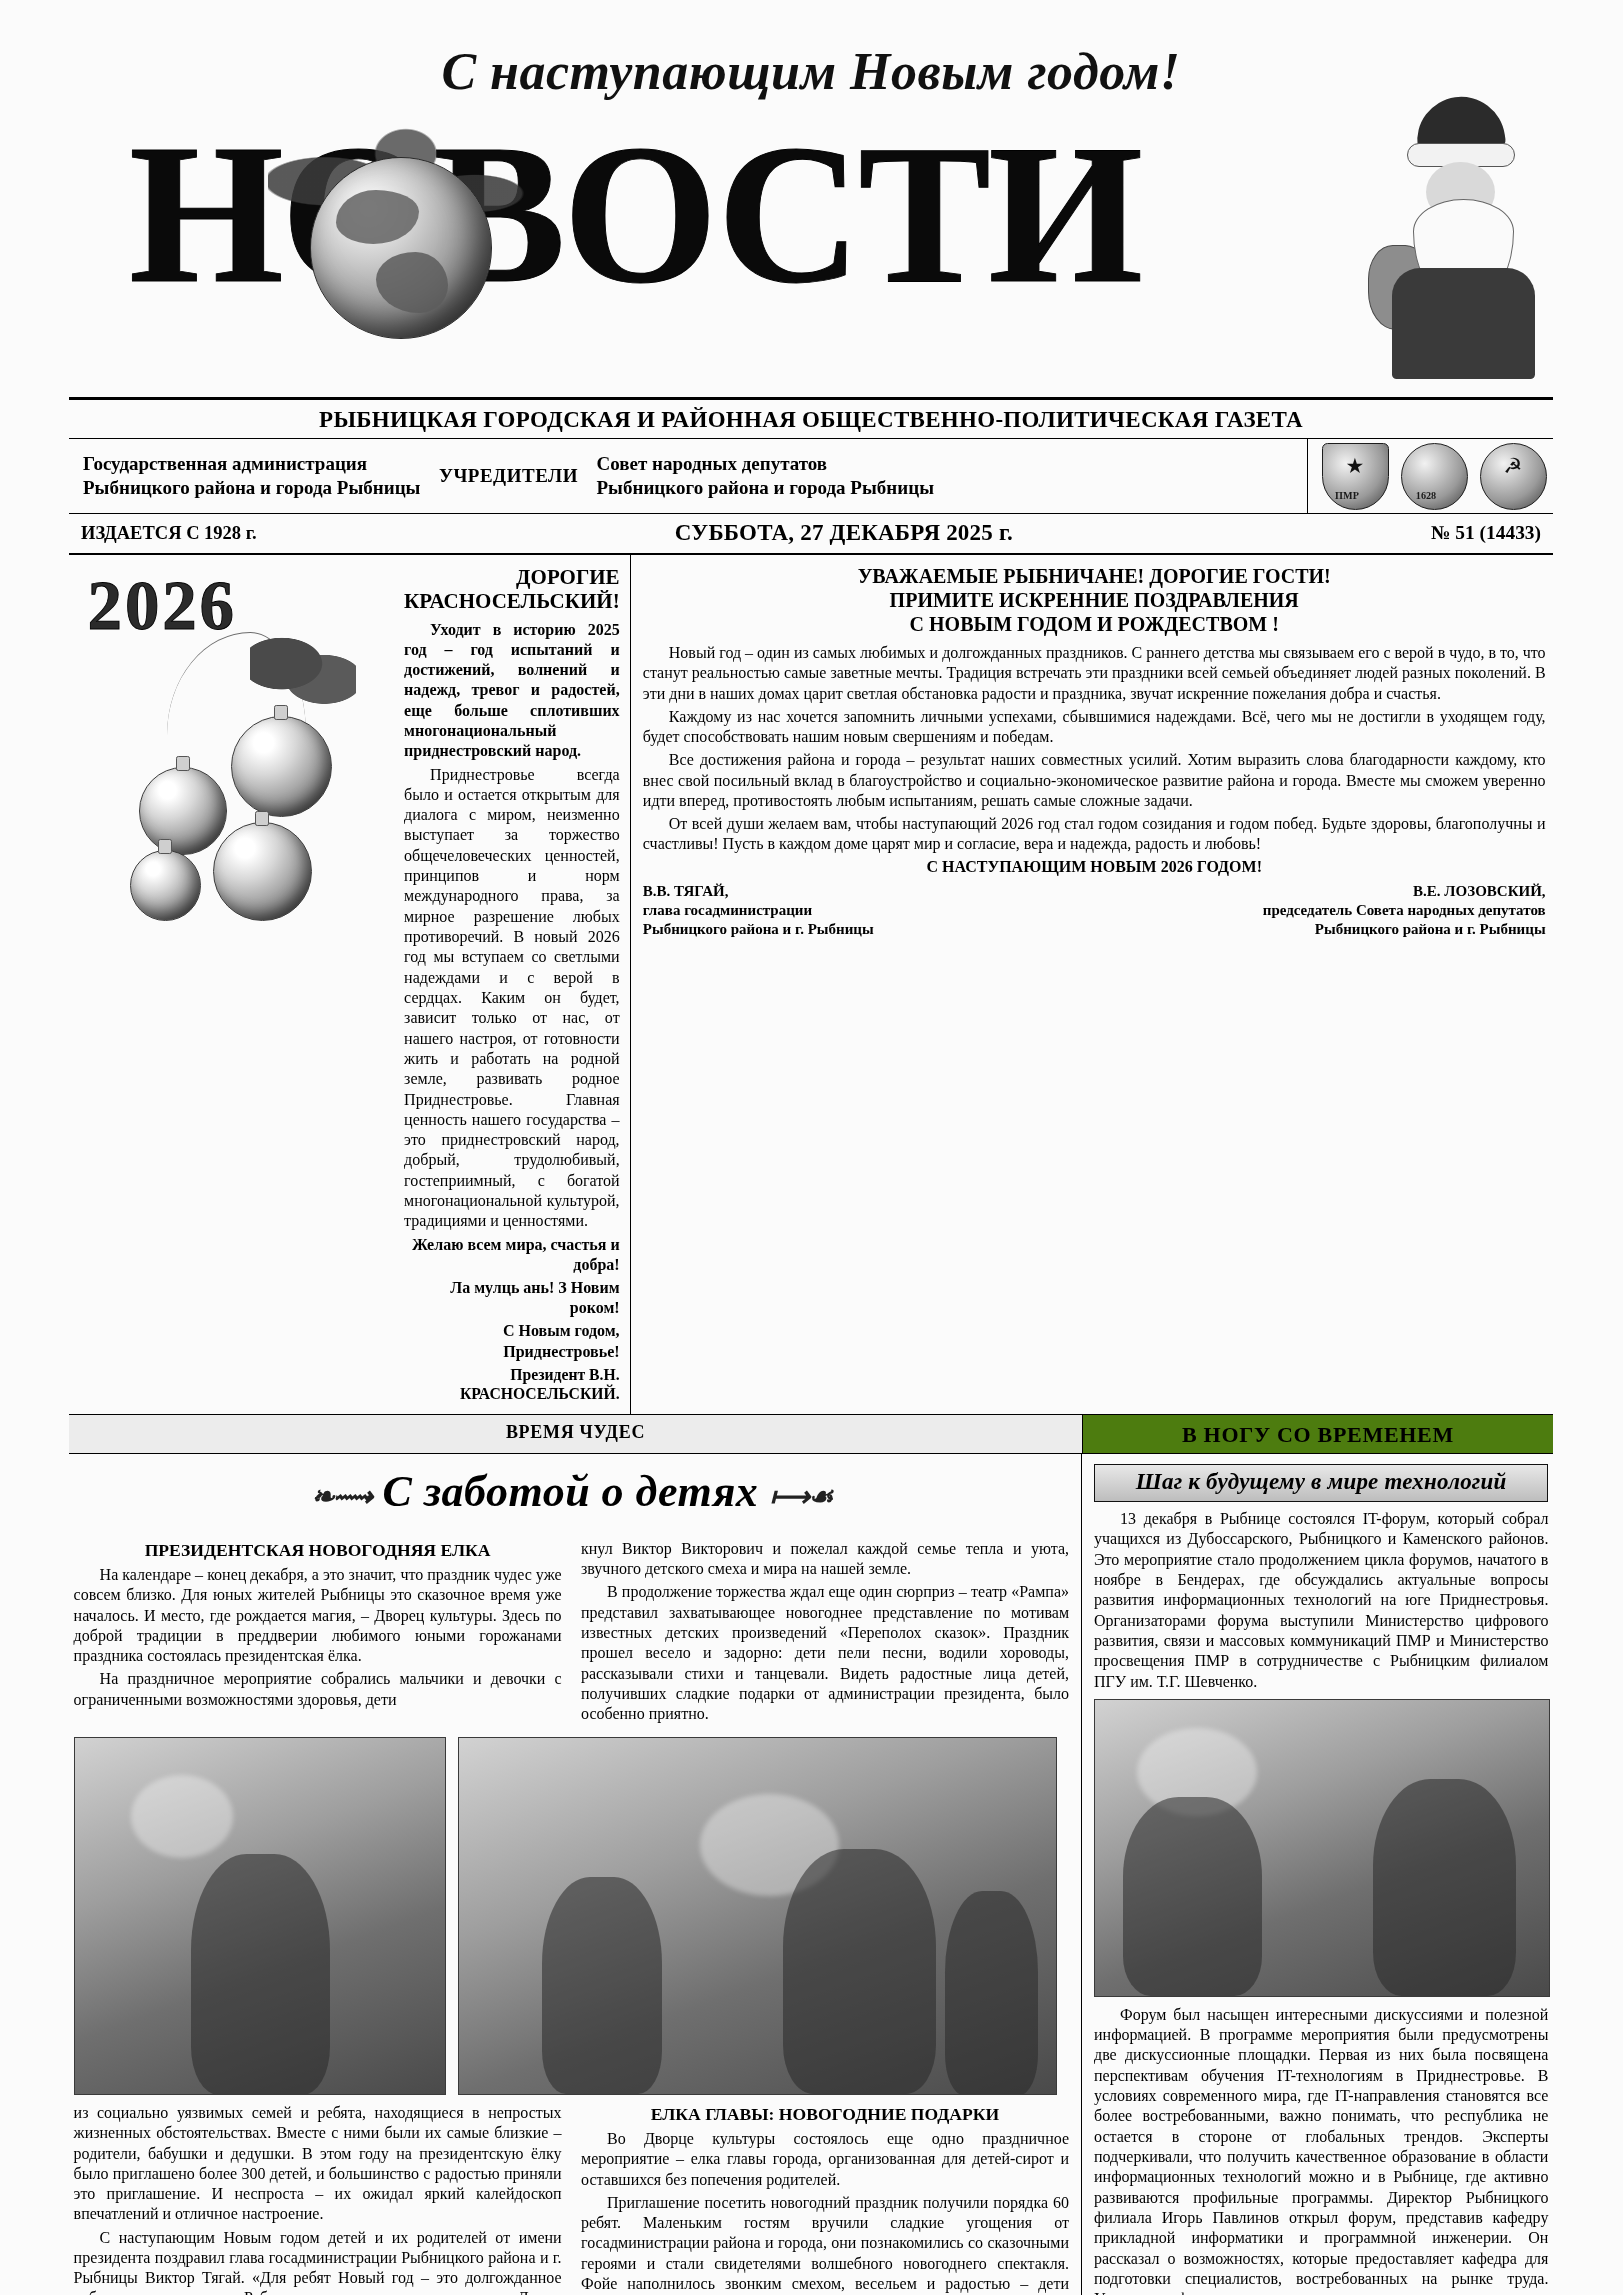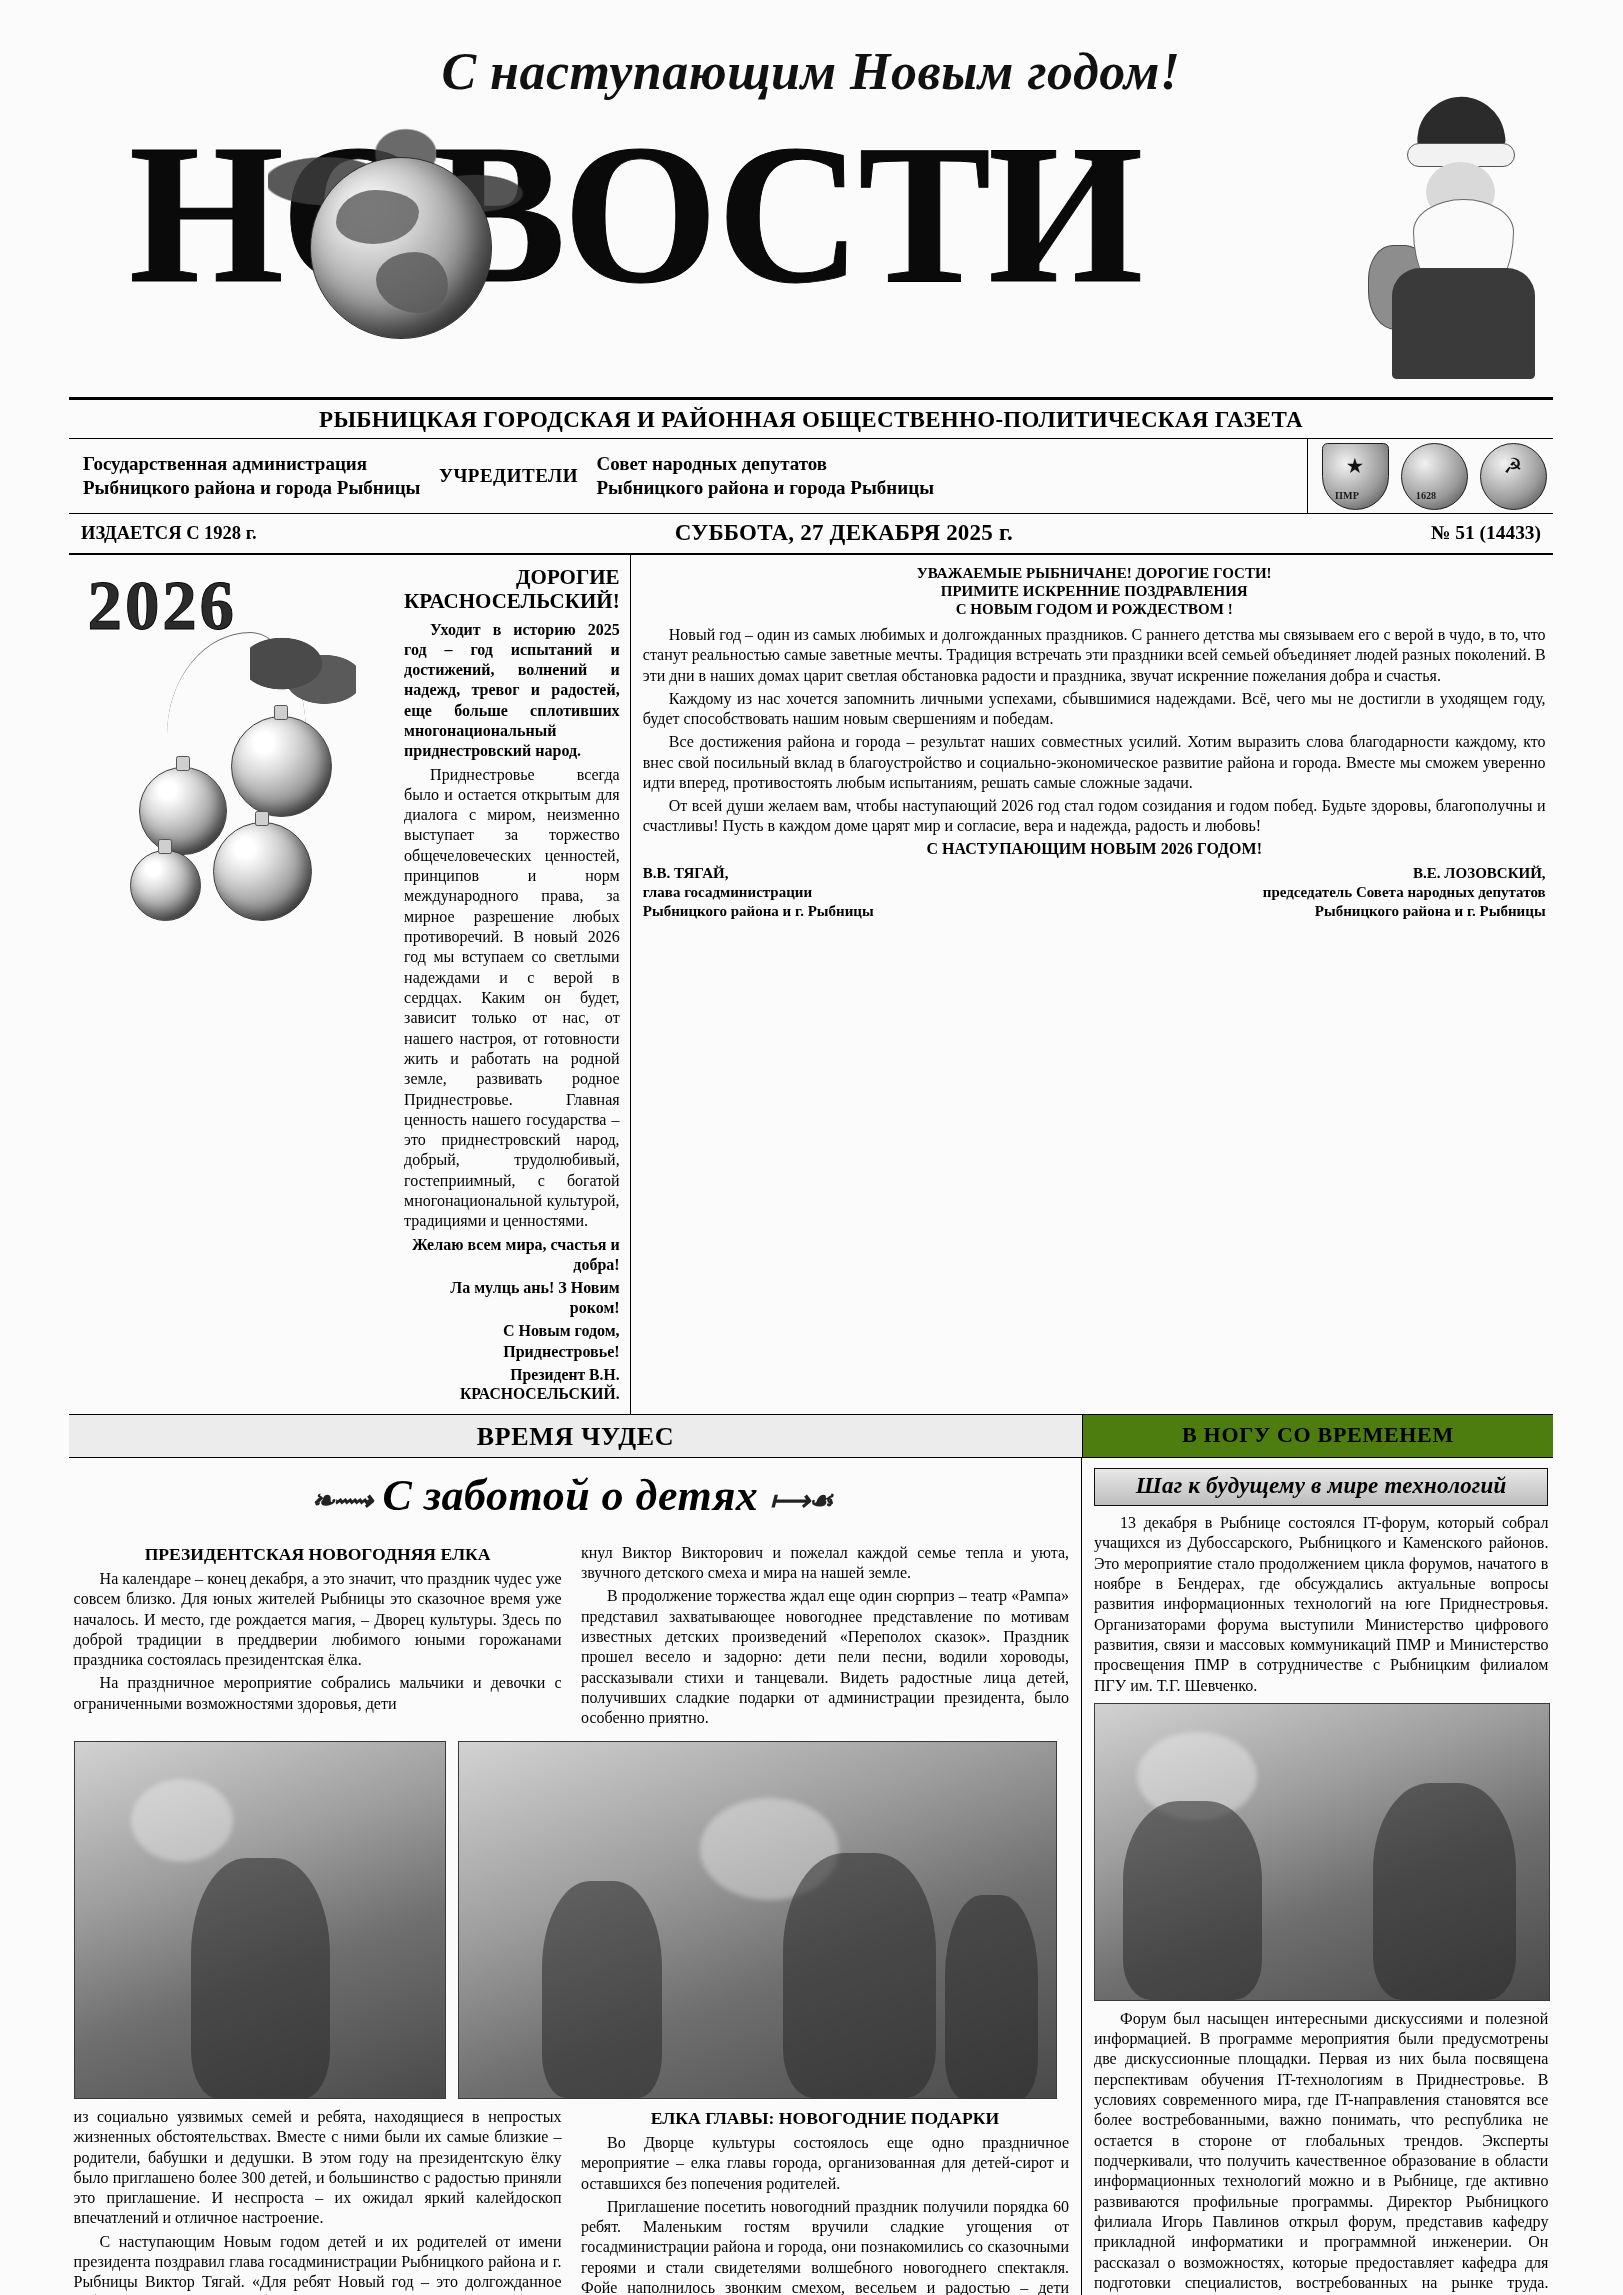--- a/index.html
+++ b/index.html
@@ -323,21 +323,21 @@
     margin-top: 2.8px;
   }
 
   .top-right {
     flex: 1 1 auto;
     padding: 8.3px 7.4px 10.2px 12px;
     box-sizing: border-box;
   }
   .art-h2 {
     font-weight: bold;
-    font-size: 15px;
+    font-size: 20px;
     text-align: center;
     line-height: 1.2;
     margin: 0.9px 0 7.4px;
   }
   .sign-row {
     display: flex;
     justify-content: space-between;
     gap: 1px;
     margin-top: 4.6px;
   }
@@ -351,21 +351,21 @@
   
   .sect-row {
     display: flex;
     border-bottom: 1.9px solid #000;
   }
   .sect-left {
     width: 1013px;
     flex: 0 0 1013px;
     text-align: center;
     font-weight: bold;
-    font-size: 26px;
+    font-size: 18px;
     letter-spacing: 0.7px;
     padding: 6.5px 0 5.6px;
     border-right: 1.9px solid #000;
     background: #ececec;
   }
   .sect-right {
     flex: 1 1 auto;
     text-align: center;
     font-weight: bold;
     font-size: 22px;

